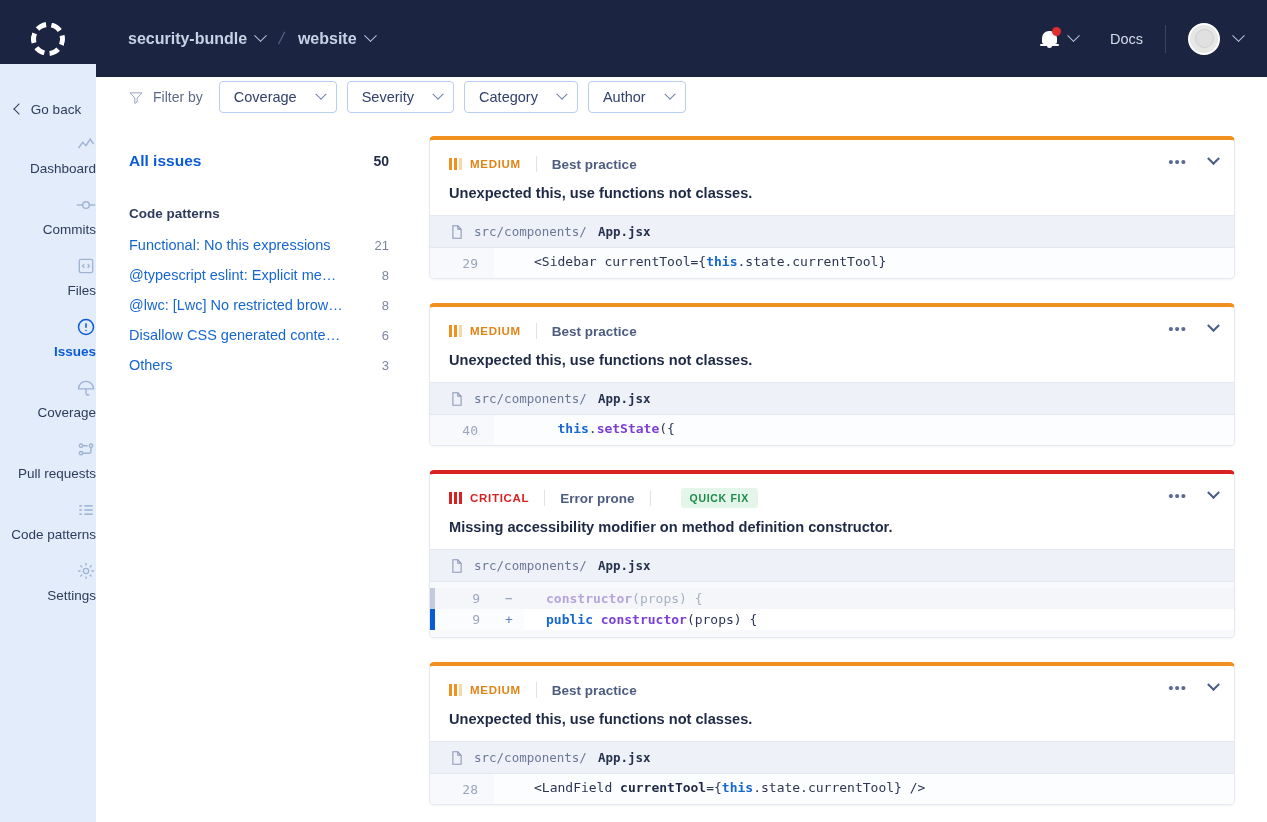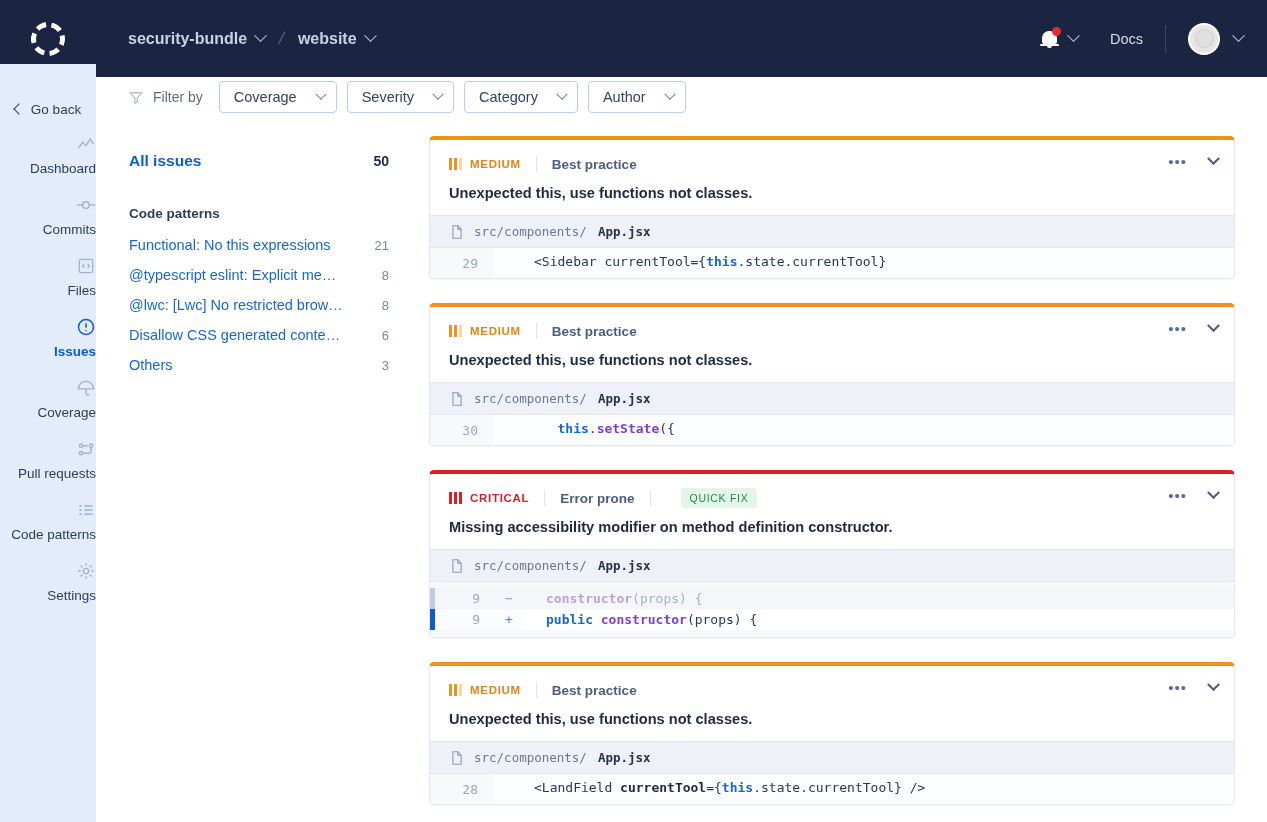--- a/index.html
+++ b/index.html
@@ -174,21 +174,21 @@
   .bars.crit i { background: #d92121; }
   .sev-txt {
     font-size: 11.5px; font-weight: bold; letter-spacing: .7px; color: #e08416;
   }
   .sev-txt.crit { color: #d92121; }
   .m-div { width: 1px; height: 16px; background: #dde3ee; margin: 0 15px; }
   .cat { font-size: 13.5px; color: #4d5d80; font-weight: bold; }
   .qf {
     margin-left: 15px;
     background: #e4f6ea; color: #1d8a4a;
-    font-size: 10.5px; font-weight: normal; letter-spacing: .7px;
+    font-size: 10.5px; font-weight: bold; letter-spacing: .7px;
     padding: 4px 9px; border-radius: 3px;
   }
   .title {
     margin-top: 12px; font-size: 14.6px; font-weight: bold; color: #1e2a45;
   }
   .card-actions {
     position: absolute; right: 16px; top: 14px;
     display: flex; align-items: center; gap: 22px;
   }
   .dots { color: #5c6d94; font-size: 15px; letter-spacing: 1px; cursor: pointer; line-height: 1; }
@@ -468,21 +468,21 @@
     </div>
     <div class="pathrow">
       <svg class="file-ico" viewBox="0 0 14 17" fill="none" stroke="currentColor" stroke-width="1.3">
         <path d="M2 1h6l4 4v11H2z"></path>
           <path d="M8 1v4h4"></path>
       </svg>
       <span class="path-dim">src/components/</span>
         <span class="path-file">App.jsx</span>
     </div>
     <div class="codeline">
-      <span class="ln">30</span>
+      <span class="ln">40</span>
       <span class="code">   <span class="tok-this">this</span>.<span class="tok-fn">setState</span>({</span>
     </div>
   </div>
 
   <div class="card critical">
     <div class="card-head">
       <div class="meta">
         <span class="sev">
           <span class="bars crit">
               <i></i>

